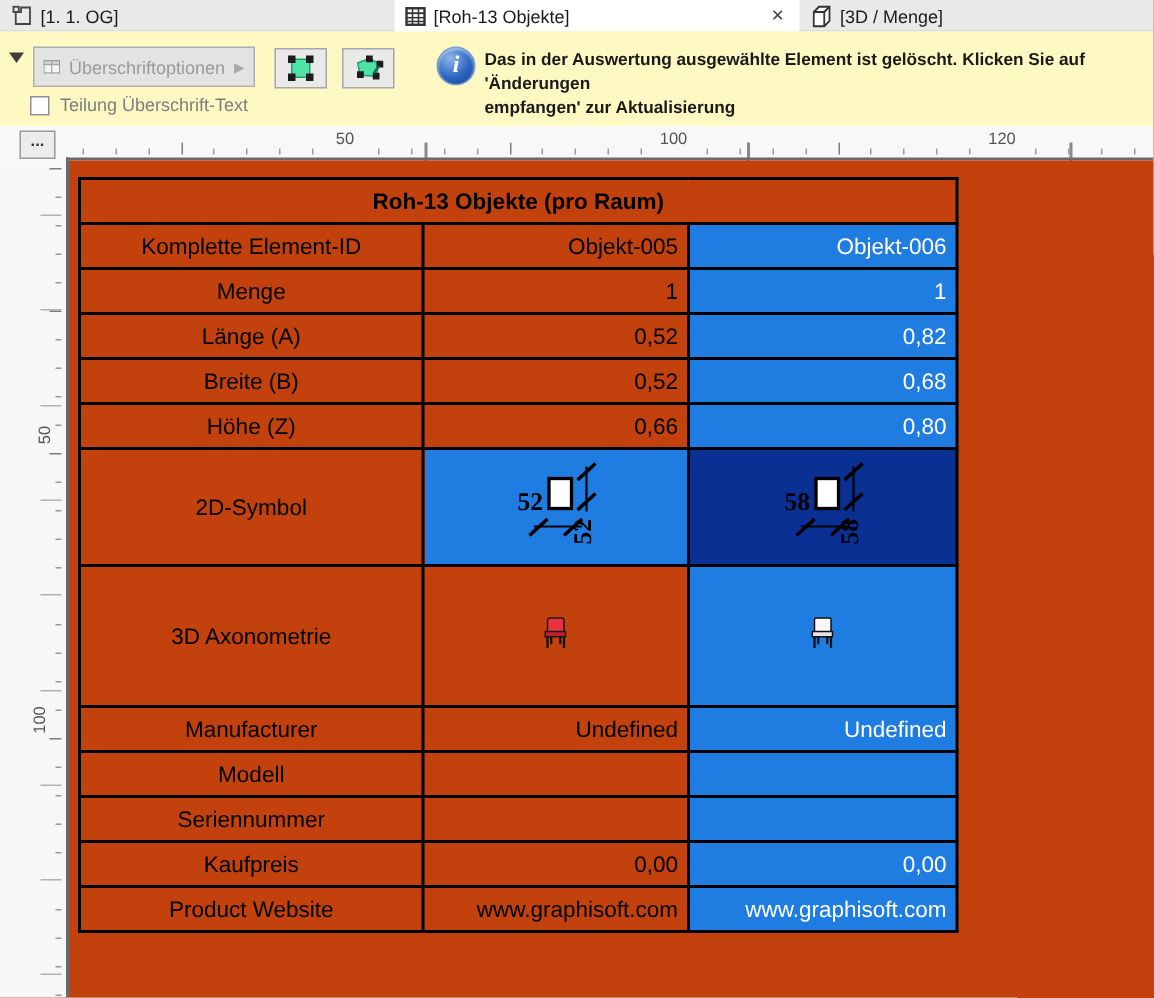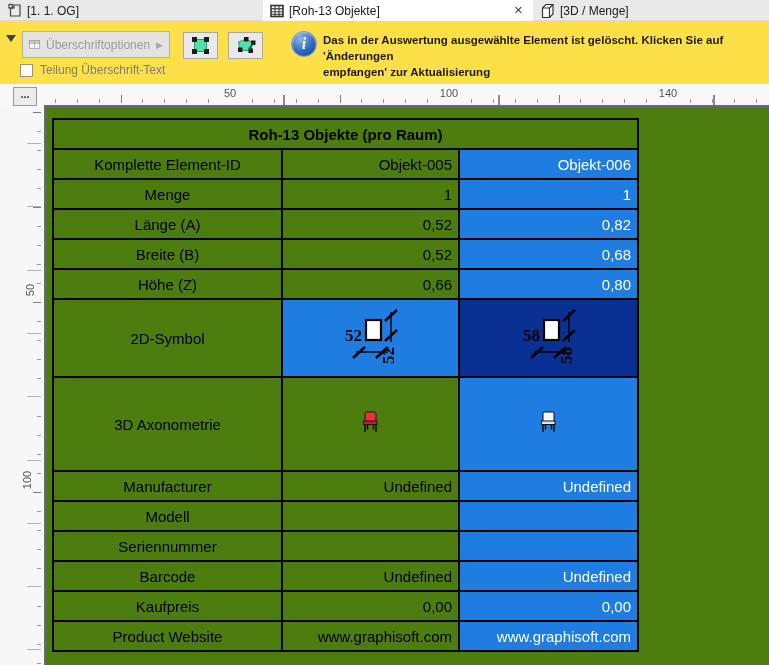--- a/index.html
+++ b/index.html
@@ -9,21 +9,21 @@
 
   
   .tabbar{position:absolute;left:0;top:0;width:769px;height:21px;background:#e9e9e9;display:flex;border-bottom:1px solid #dcdcdc;}
   .tab{display:flex;align-items:center;gap:5px;padding:0 7px;font-size:12px;color:#1a1a1a;height:21px;cursor:default;}
   .tab.first{width:263px;}
   .tab.active{width:270px;background:#fff;}
   .tab.third{width:160px;}
   .tab .close{margin-left:auto;font-size:11px;color:#444;padding:0 3px;}
 
   
-  .toolbar{position:absolute;left:0;top:21px;width:769px;height:63px;background:#fde047;}
+  .toolbar{position:absolute;left:0;top:21px;width:769px;height:63px;background:#fef9c3;}
   .collapse-tri{position:absolute;left:6px;top:14px;width:0;height:0;
     border-left:5px solid transparent;border-right:5px solid transparent;border-top:7px solid #3f3f3f;}
   .dd-btn{position:absolute;left:22px;top:10px;width:148px;height:27px;background:#e3e3e3;
     border:1px solid #b0b0b0;display:flex;align-items:center;gap:6px;padding:0 6px;font-size:12px;color:#9b9b9b;}
   .dd-btn .arrow{margin-left:auto;font-size:9px;color:#a8a8a8;}
   .icon-btn{position:absolute;top:11px;width:35px;height:27px;background:#e9e9e9;border:1px solid #a8a8a8;
     display:flex;align-items:center;justify-content:center;}
   .icon-btn.b1{left:183px;} .icon-btn.b2{left:228px;}
   .info-icon{position:absolute;left:291px;top:10px;width:26px;height:26px;border-radius:50%;
     background:radial-gradient(circle at 35% 28%,#8cb6ea,#2d67c2 55%,#123f8e);
@@ -47,21 +47,21 @@
   .darkline-h{position:absolute;left:44px;top:105px;width:725px;height:2px;background:#6a6a6a;}
   .darkline-v{position:absolute;left:44px;top:105px;width:2px;height:560px;background:#6a6a6a;}
   .leftstrip{position:absolute;left:0;top:107px;width:44px;height:558px;background:#f7f7f7;}
   .vruler{position:absolute;left:0;top:107px;width:44px;height:558px;}
   .vtick{position:absolute;right:3px;height:1px;width:4px;background:#9a9a9a;}
   .vtick.med{width:8px;background:#7d7d7d;}
   .vlong{position:absolute;right:3px;height:1px;width:14px;background:#b2b2b2;}
   .vlabel{position:absolute;right:8px;transform:translateY(-50%) rotate(-90deg);font-size:11px;color:#555;}
 
   
-  .canvas{position:absolute;left:46px;top:107px;width:723px;height:558px;background:#4d7c0f;}
+  .canvas{position:absolute;left:46px;top:107px;width:723px;height:558px;background:#c2410c;}
   table.sched{border-collapse:collapse;table-layout:fixed;width:585px;margin:11px 0 0 6px;}
   table.sched td{border:2px solid #000;padding:0 6px;font-size:15px;white-space:nowrap;overflow:hidden;height:30px;}
   td.title{font-weight:bold;font-size:17px;text-align:center;}
   td.lab{text-align:center;}
   td.lab.b{font-weight:normal;}
   td.val{text-align:right;}
   td.sel{background:var(--blue);color:#fff;}
   td.symcell{padding:0;text-align:center;vertical-align:middle;font-weight:bold;}
   td.bg-light{background:var(--blue);}
   td.bg-dark{background:var(--navy);}
@@ -173,21 +173,21 @@
     <div class="htick" style="left: 600.1px;"></div>
     <div class="htick" style="left: 643.9px;"></div>
     <div class="htick" style="left: 665.8px;"></div>
     <div class="htick" style="left: 687.7px;"></div>
     <div class="htick" style="left: 709.6px;"></div>
     <div class="hlong" style="left: 237px;"></div>
     <div class="hlong" style="left: 452px;"></div>
     <div class="hlong" style="left: 667px;"></div>
     <div class="hlabel" style="left: 184px;">50</div>
     <div class="hlabel" style="left: 403px;">100</div>
-    <div class="hlabel" style="left: 622px;">140</div>
+    <div class="hlabel" style="left: 622px;">120</div>
   </div>
 <div class="darkline-h"></div>
 <div class="darkline-v"></div>
 <div class="leftstrip"></div>
 <div class="vruler" id="vruler">
     <div class="vtick med" style="top: 5px;"></div>
     <div class="vtick" style="top: 24px;"></div>
     <div class="vtick" style="top: 43px;"></div>
     <div class="vtick" style="top: 62px;"></div>
     <div class="vtick" style="top: 81px;"></div>
@@ -322,25 +322,20 @@
       <td class="lab">Modell</td>
       <td class="val"></td>
       <td class="val sel"></td>
     </tr>
     <tr>
       <td class="lab">Seriennummer</td>
       <td class="val"></td>
       <td class="val sel"></td>
     </tr>
     <tr>
-      <td class="lab">Barcode</td>
-      <td class="val">Undefined</td>
-      <td class="val sel">Undefined</td>
-    </tr>
-    <tr>
       <td class="lab">Kaufpreis</td>
       <td class="val">0,00</td>
       <td class="val sel">0,00</td>
     </tr>
     <tr style="height:28px">
       <td class="lab">Product Website</td>
       <td class="val">www.graphisoft.com</td>
       <td class="val sel">www.graphisoft.com</td>
     </tr>
   </tbody>

